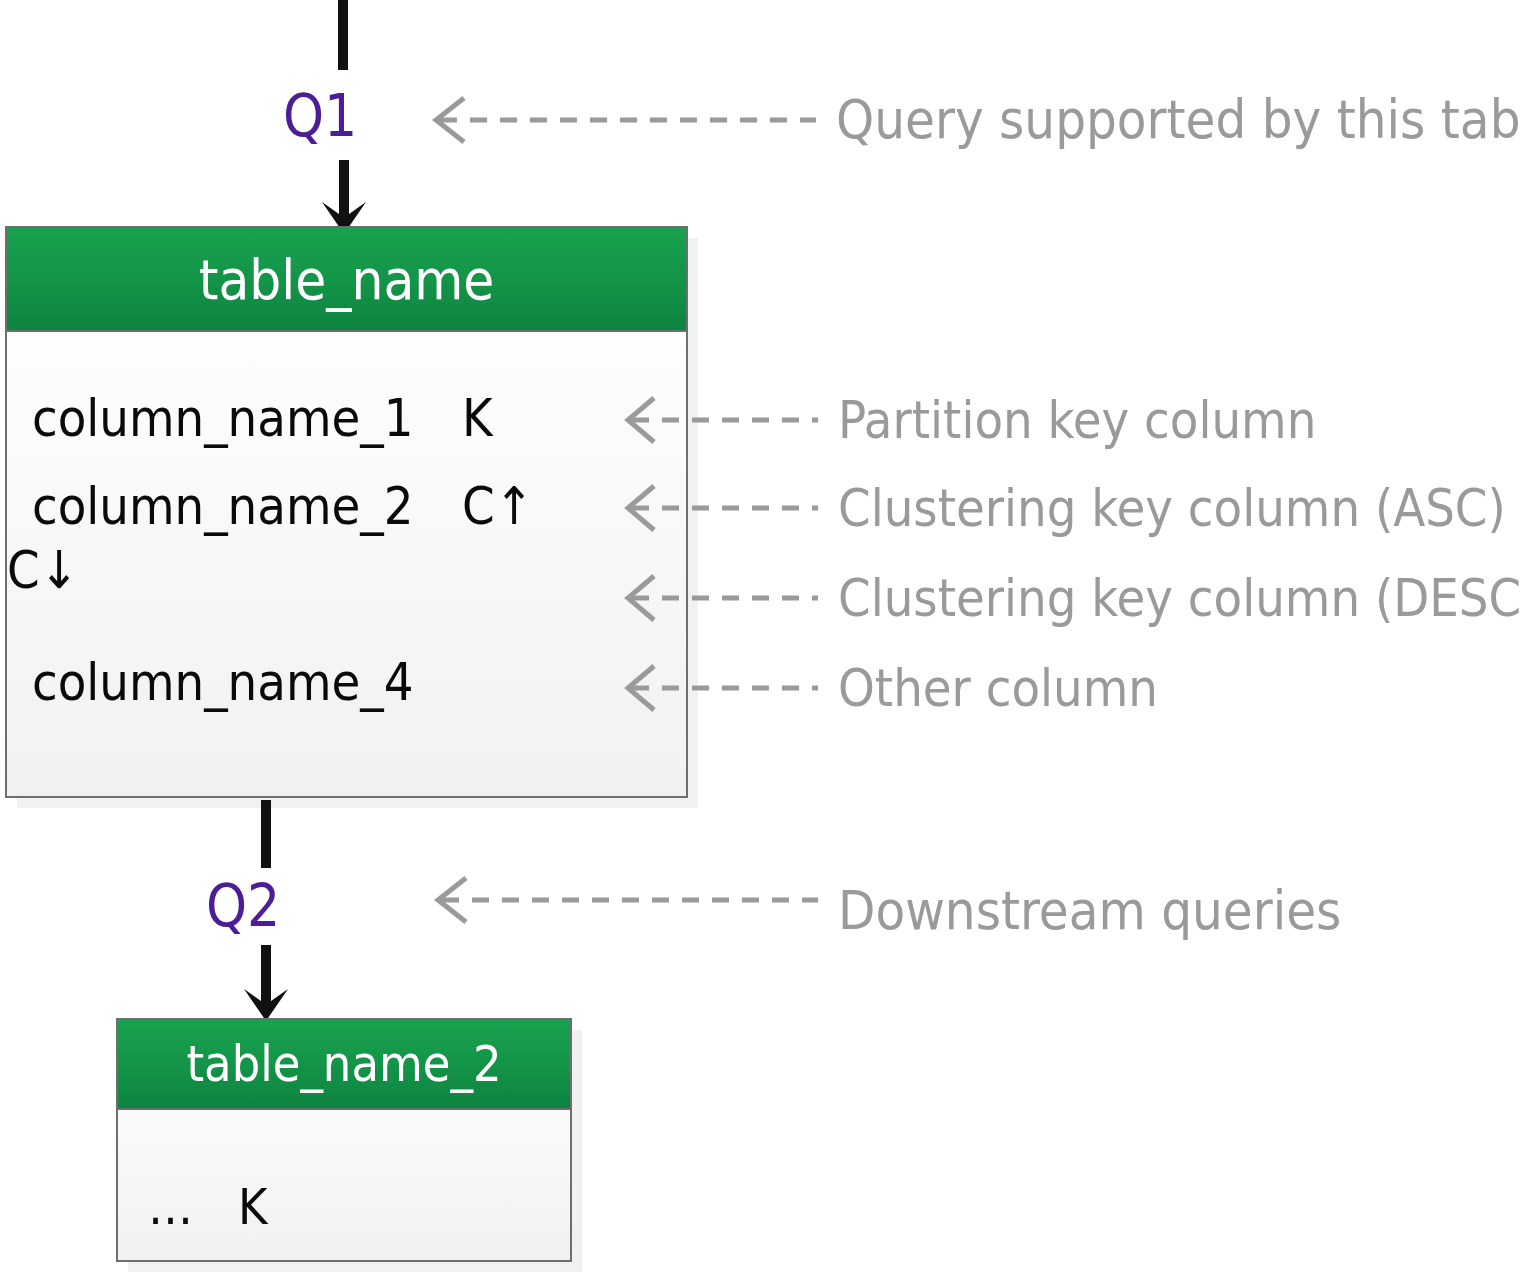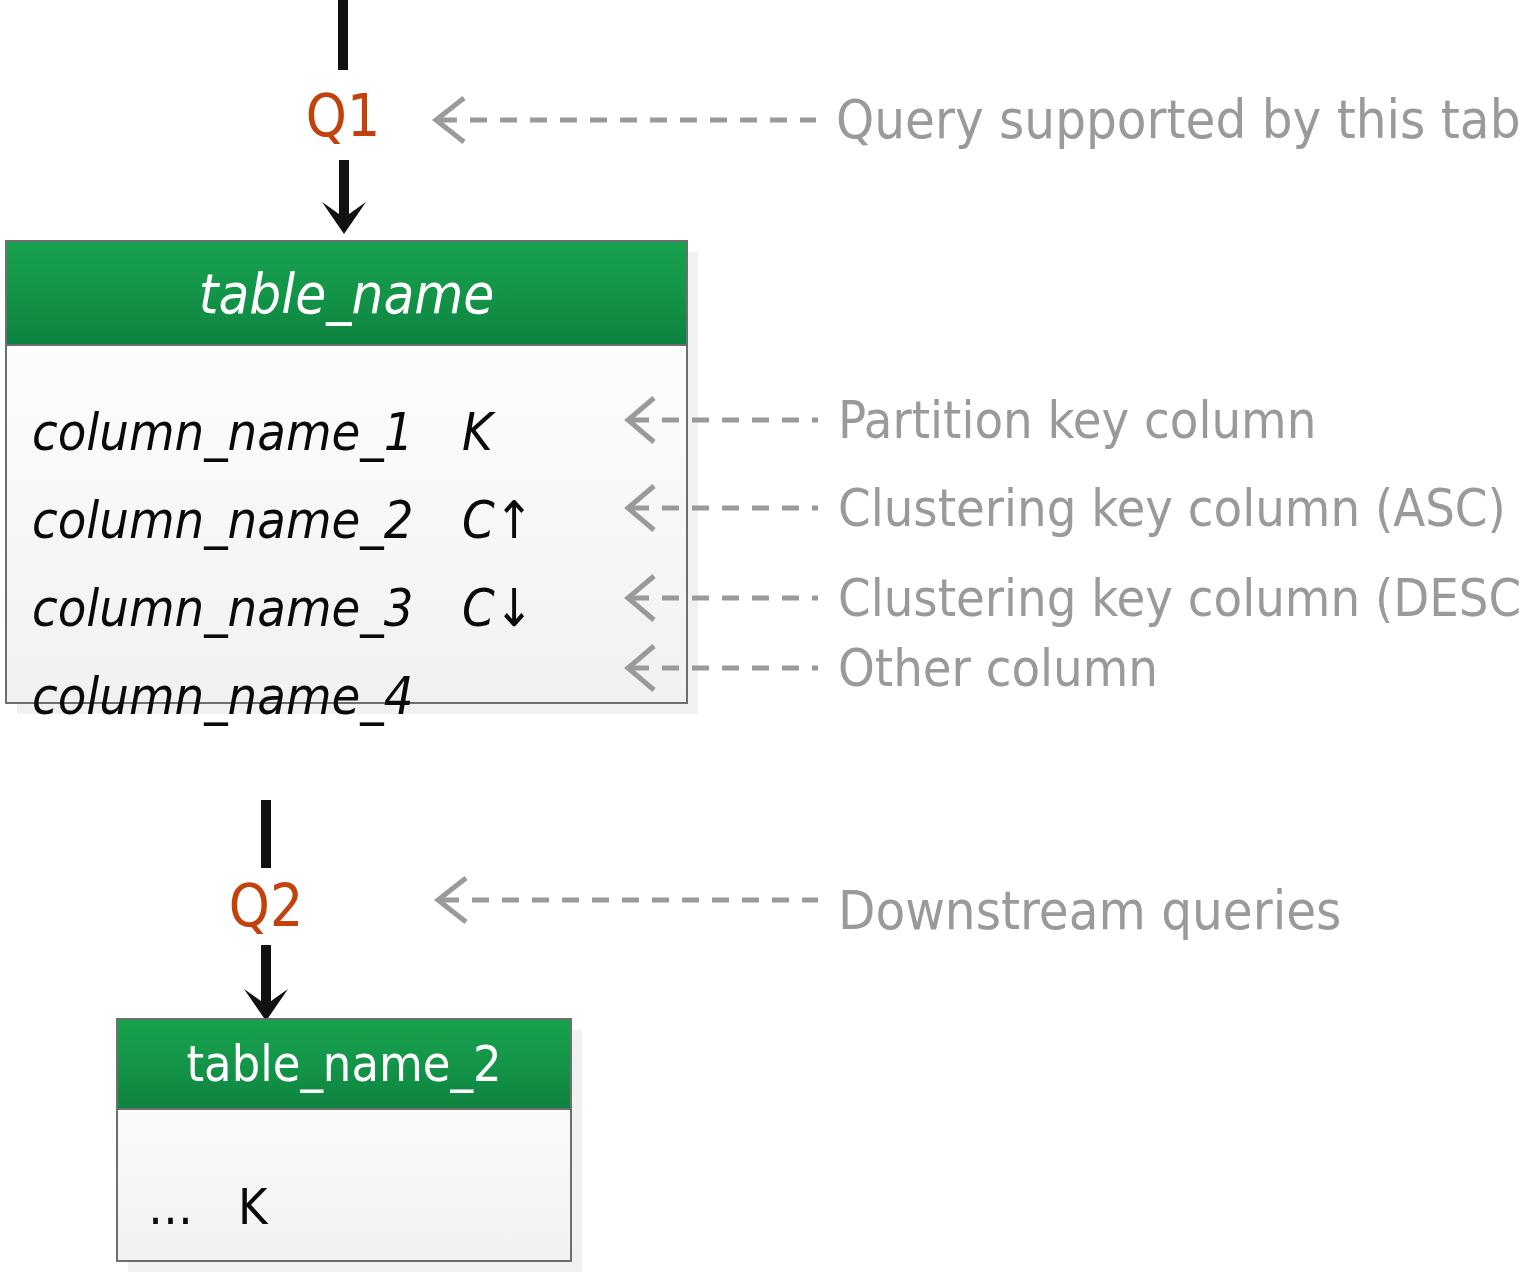--- a/index.html
+++ b/index.html
@@ -63,24 +63,23 @@
   }
   .col-key {
     display: inline-block;
     text-align: left;
     letter-spacing: -0.5px;
   }
 
   
   #table-main {
     left: 5px;
-    top: 240px;
+    top: 226px;
     width: 683px;
-    height: 464px;
-    font-style: italic;
+    height: 572px;
   }
   #table-main .table-header {
     height: 104px;
     font-size: 56px;
     letter-spacing: 0px;
   }
   #table-main .col-row {
     font-size: 52px;
   }
   #table-main .col-name { width: 455px; padding-left: 25px; box-sizing: border-box; }
@@ -110,25 +109,24 @@
   }
   .conn-arrow {
     position: absolute;
     width: 0; height: 0;
   }
   .conn-arrow svg { display: block; }
 
   
   .q-label {
     position: absolute;
-    color: #c2410c;
-    font-family: "DejaVu Sans Condensed", "Liberation Sans Narrow", "Liberation Sans", sans-serif;
-    font-stretch: condensed;
-    white-space: nowrap;
-    text-align: center;
+    color: #4c1d95;
+    font-family: "DejaVu Sans Condensed", "Liberation Sans Narrow", "Liberation Sans", sans-serif;
+    font-stretch: condensed;
+    white-space: nowrap;
   }
 
   
   .annotation {
     position: absolute;
     display: flex;
     align-items: center;
     pointer-events: none;
   }
   .annotation .ann-arrow {
@@ -172,21 +170,20 @@
     <div class="table-body" style="height:466px;">
       <div class="col-row" style="top:32px;">
         <span class="col-name">column_name_1</span>
         <span class="col-key">K</span>
       </div>
       <div class="col-row" style="top:120px;">
         <span class="col-name">column_name_2</span>
         <span class="col-key">C↑</span>
       </div>
       <div class="col-row" style="top:208px;">
-        <span class="col-name">column_name_3</span>
         <span class="col-key">C↓</span>
       </div>
       <div class="col-row" style="top:296px;">
         <span class="col-name">column_name_4</span>
         <span class="col-key"></span>
       </div>
     </div>
   </div>
 
   <div class="annotation" style="left:622px; top:392px; height:56px;justify-content:flex-end;">
@@ -206,21 +203,21 @@
   </div>
 
   <div class="annotation" style="left:622px; top:570px; height:56px;">
     <svg class="ann-arrow" width="200" height="56" viewBox="0 0 200 56" aria-hidden="true">
       <path d="M32 6 L6 28 L32 50" fill="none" stroke="#9a9a9a" stroke-width="5" stroke-linecap="butt" stroke-linejoin="miter"></path>
       <line x1="10" y1="28" x2="196" y2="28" stroke="#9a9a9a" stroke-width="5" stroke-dasharray="17 13"></line>
     </svg>
     <span class="ann-text" style="font-size:52px; margin-left:16px;">Clustering key column (DESC)</span>
   </div>
 
-  <div class="annotation" style="left:622px; top:640px; height:56px;">
+  <div class="annotation" style="left:622px; top:660px; height:56px;">
     <svg class="ann-arrow" width="200" height="56" viewBox="0 0 200 56" aria-hidden="true">
       <path d="M32 6 L6 28 L32 50" fill="none" stroke="#9a9a9a" stroke-width="5" stroke-linecap="butt" stroke-linejoin="miter"></path>
       <line x1="10" y1="28" x2="196" y2="28" stroke="#9a9a9a" stroke-width="5" stroke-dasharray="17 13"></line>
     </svg>
     <span class="ann-text" style="font-size:52px; margin-left:16px;">Other column</span>
   </div>
 
   <div class="conn-line" style="left:261px; top:800px; width:10px; height:68px;"></div>
 
   <div class="q-label" style="left:206px; top:872px; width:120px; font-size:58px;">Q2</div>

